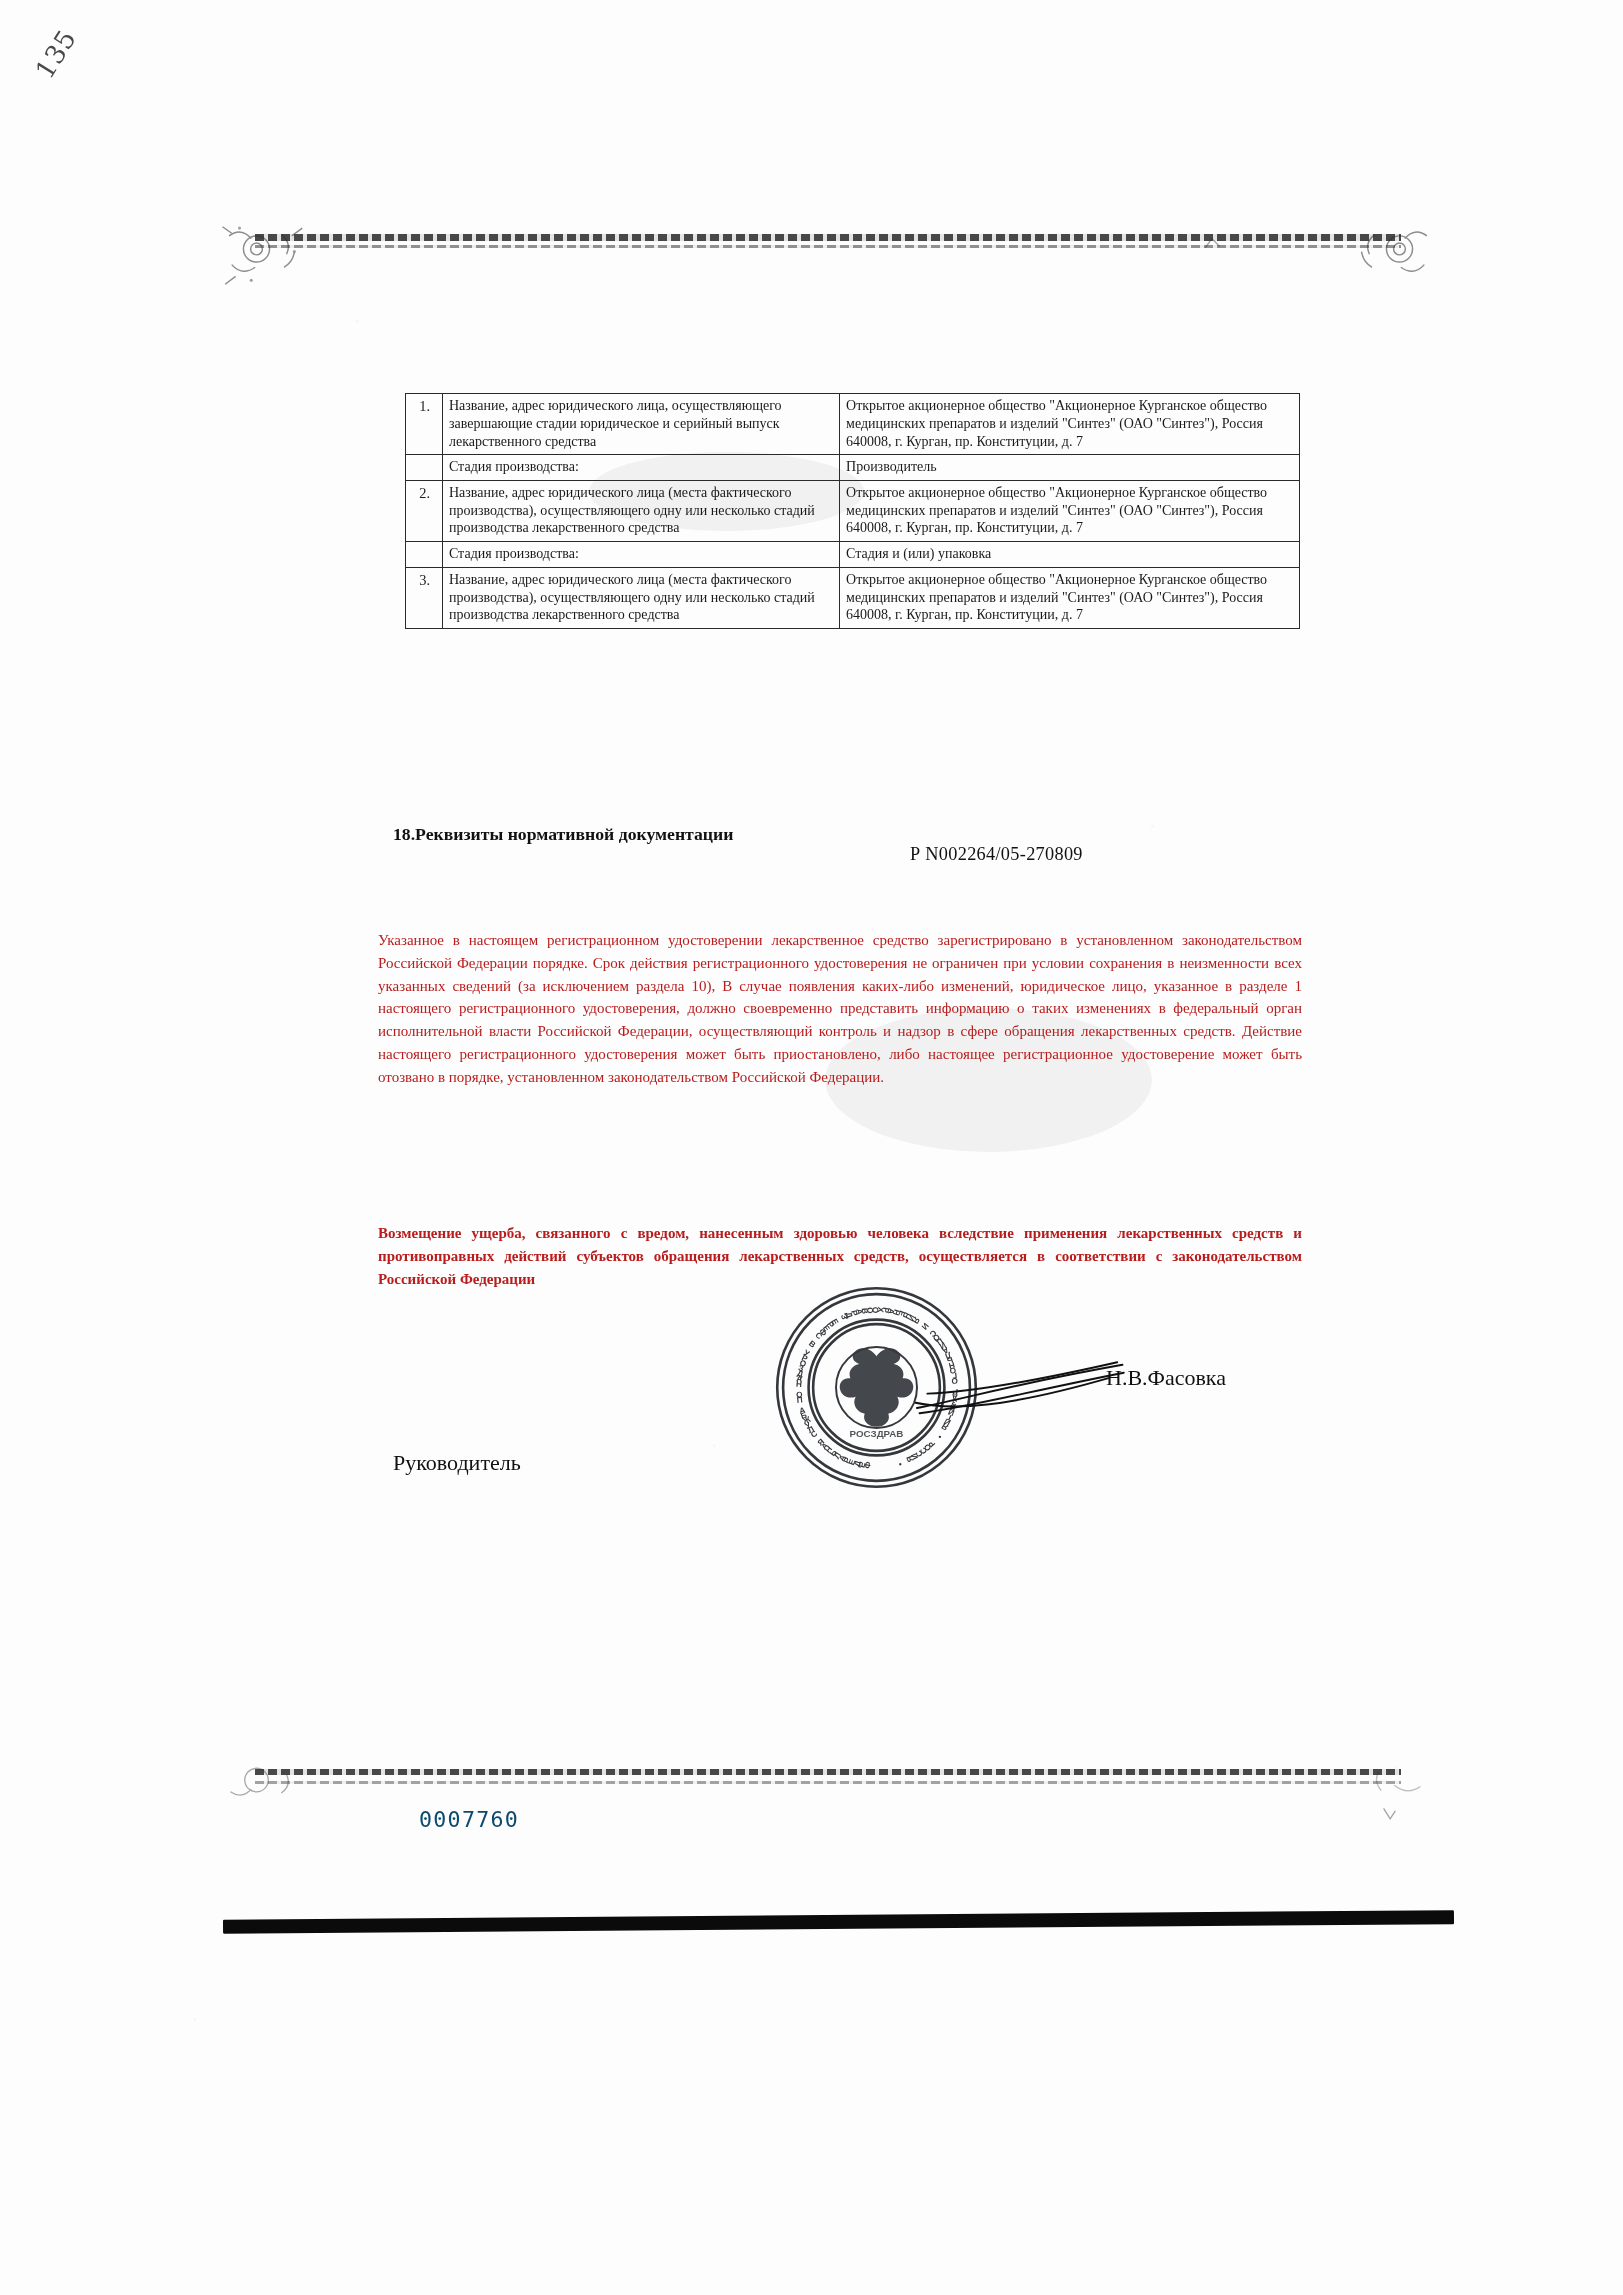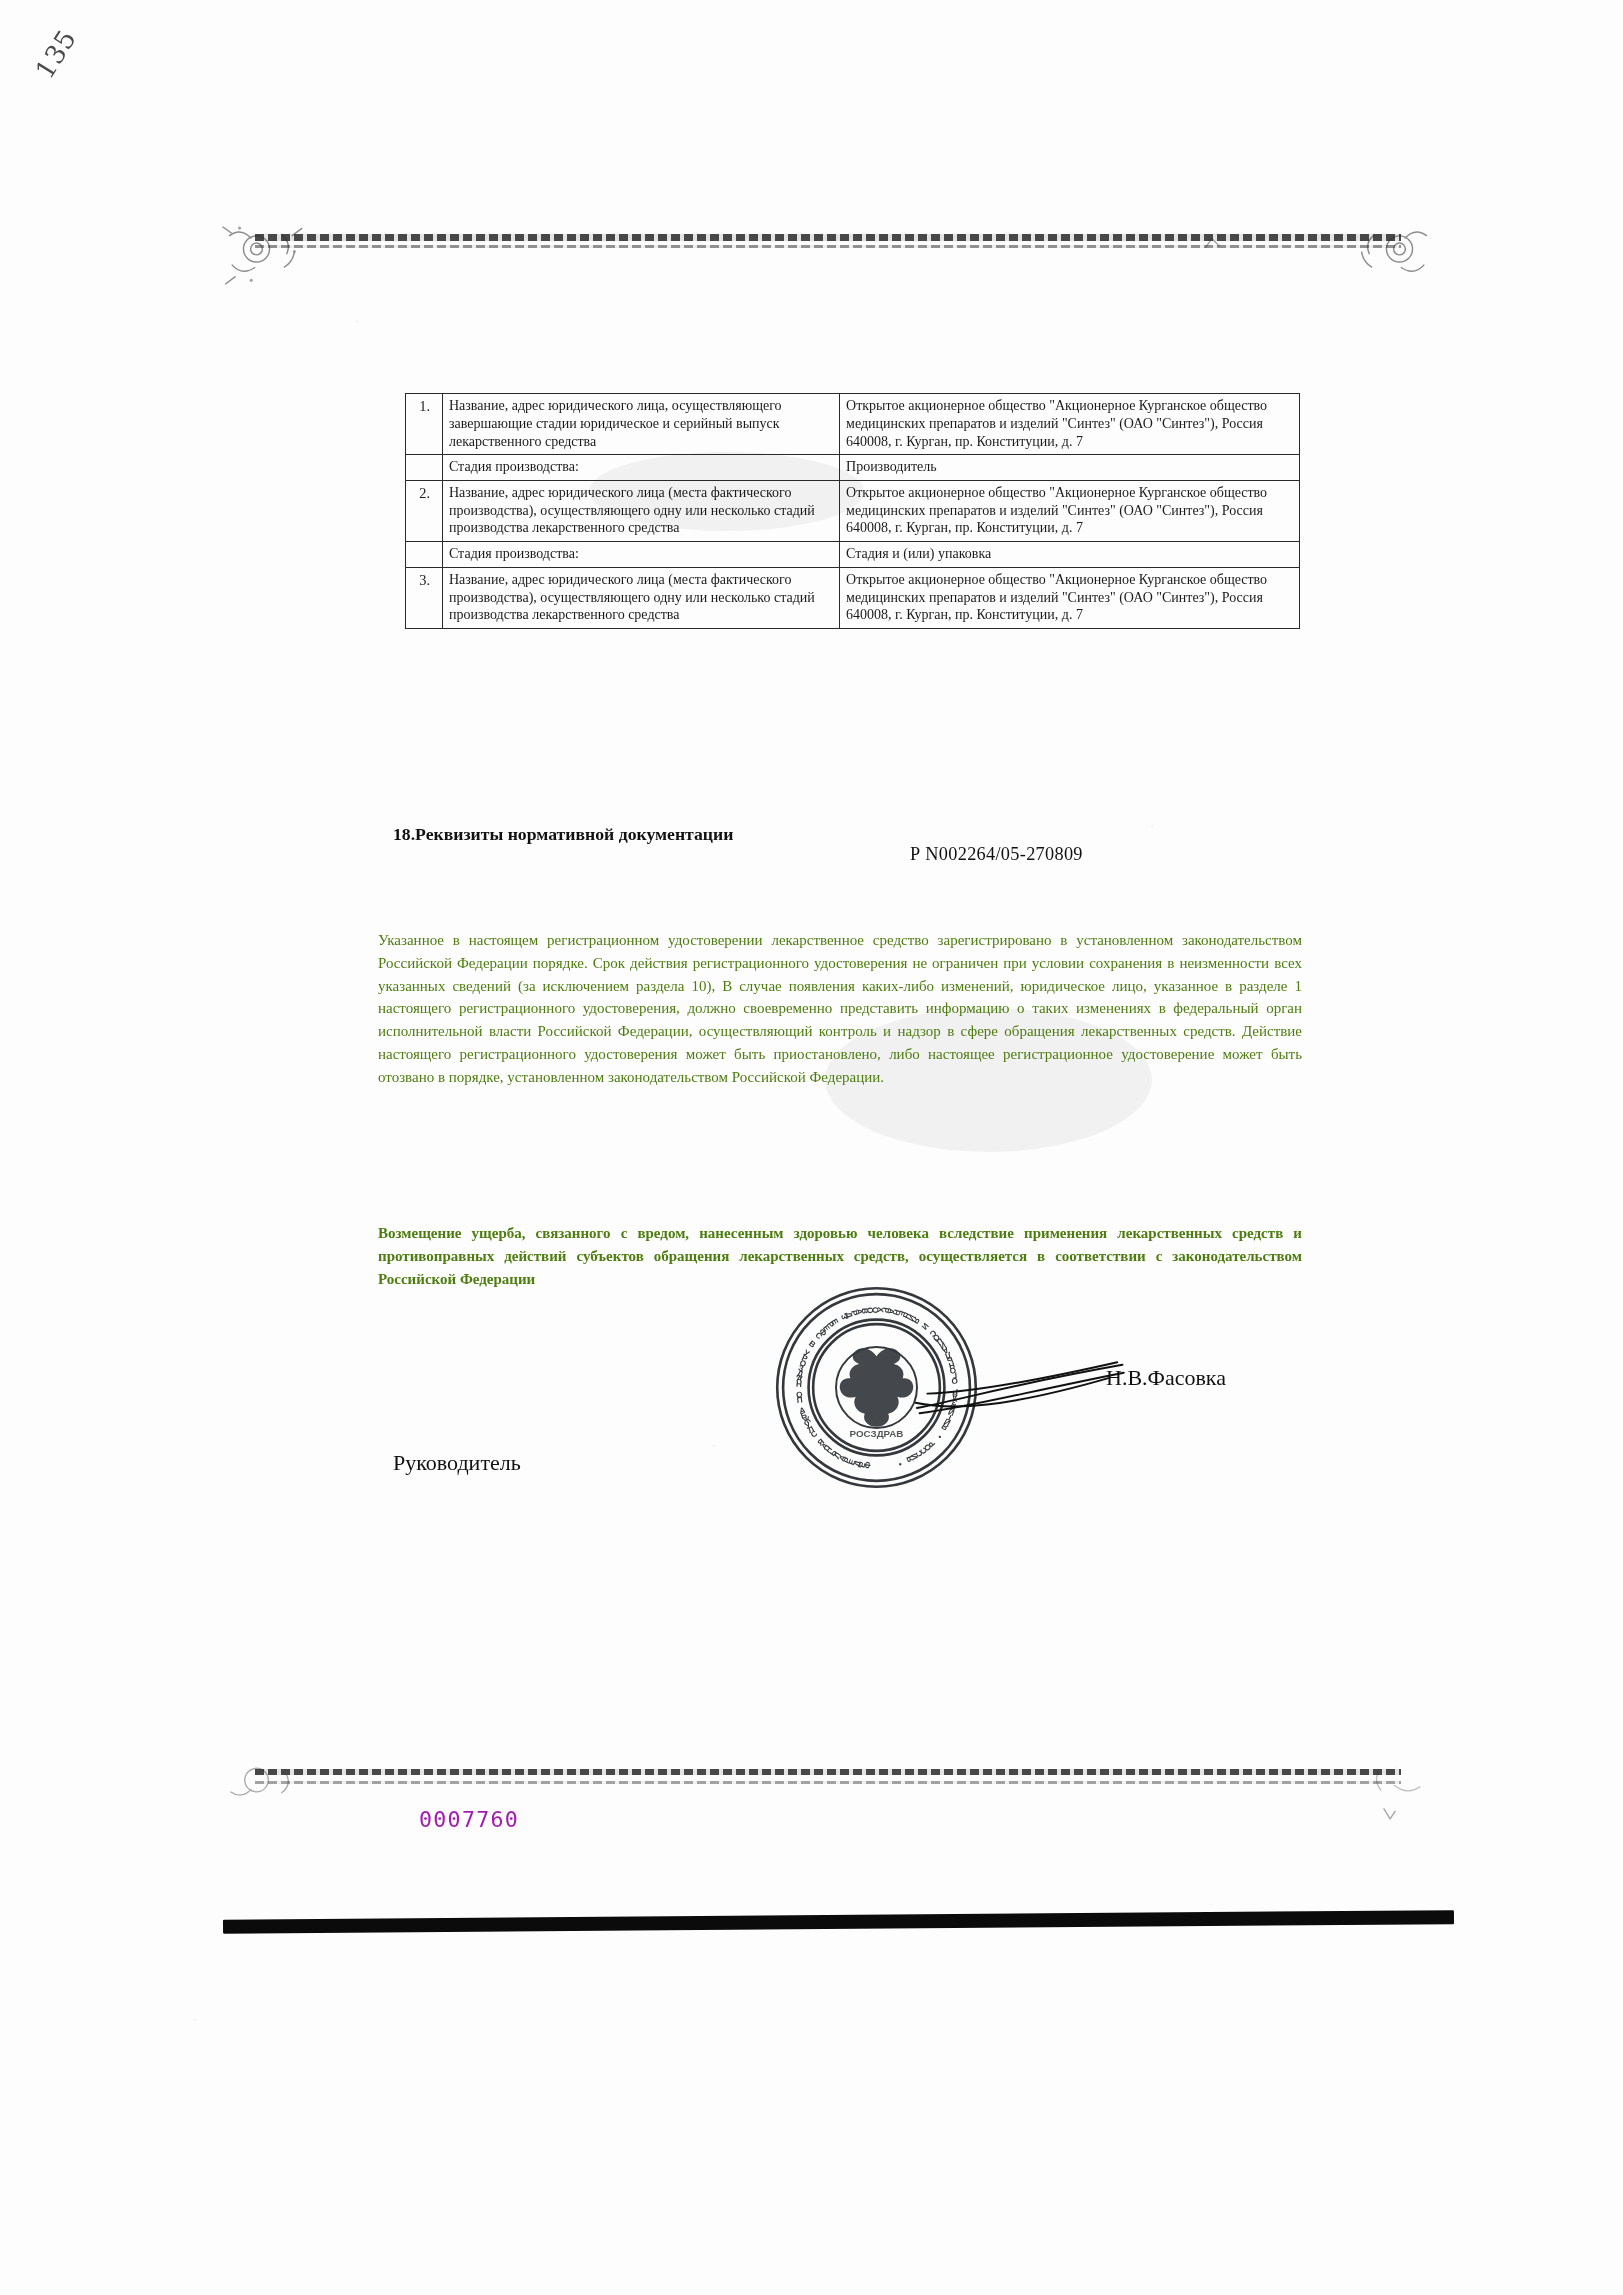--- a/index.html
+++ b/index.html
@@ -146,21 +146,21 @@
   }
 
   
   .para {
     position: absolute;
     left: 378px;
     width: 924px;
     font-size: 15px;
     line-height: 1.52;
     text-align: justify;
-    color: #4d7c0f;
+    color: #b91c1c;
   }
   .para.p1 { top: 929px; }
   .para.p2 { top: 1222px; font-weight: bold; }
 
   
   .sig-label {
     position: absolute;
     left: 393px;
     top: 1450px;
     font-size: 22px;
@@ -206,21 +206,21 @@
   }
 
   
   .doc-number {
     position: absolute;
     left: 419px;
     top: 1807px;
     font-family: "DejaVu Sans Mono", monospace;
     font-size: 21.6px;
     letter-spacing: 1.3px;
-    color: #a21caf;
+    color: #0c4a6e;
   }
 
   
   .smudge {
     position: absolute;
     background: rgba(120,120,120,.09);
     border-radius: 50%;
     pointer-events: none;
   }
 </style>

